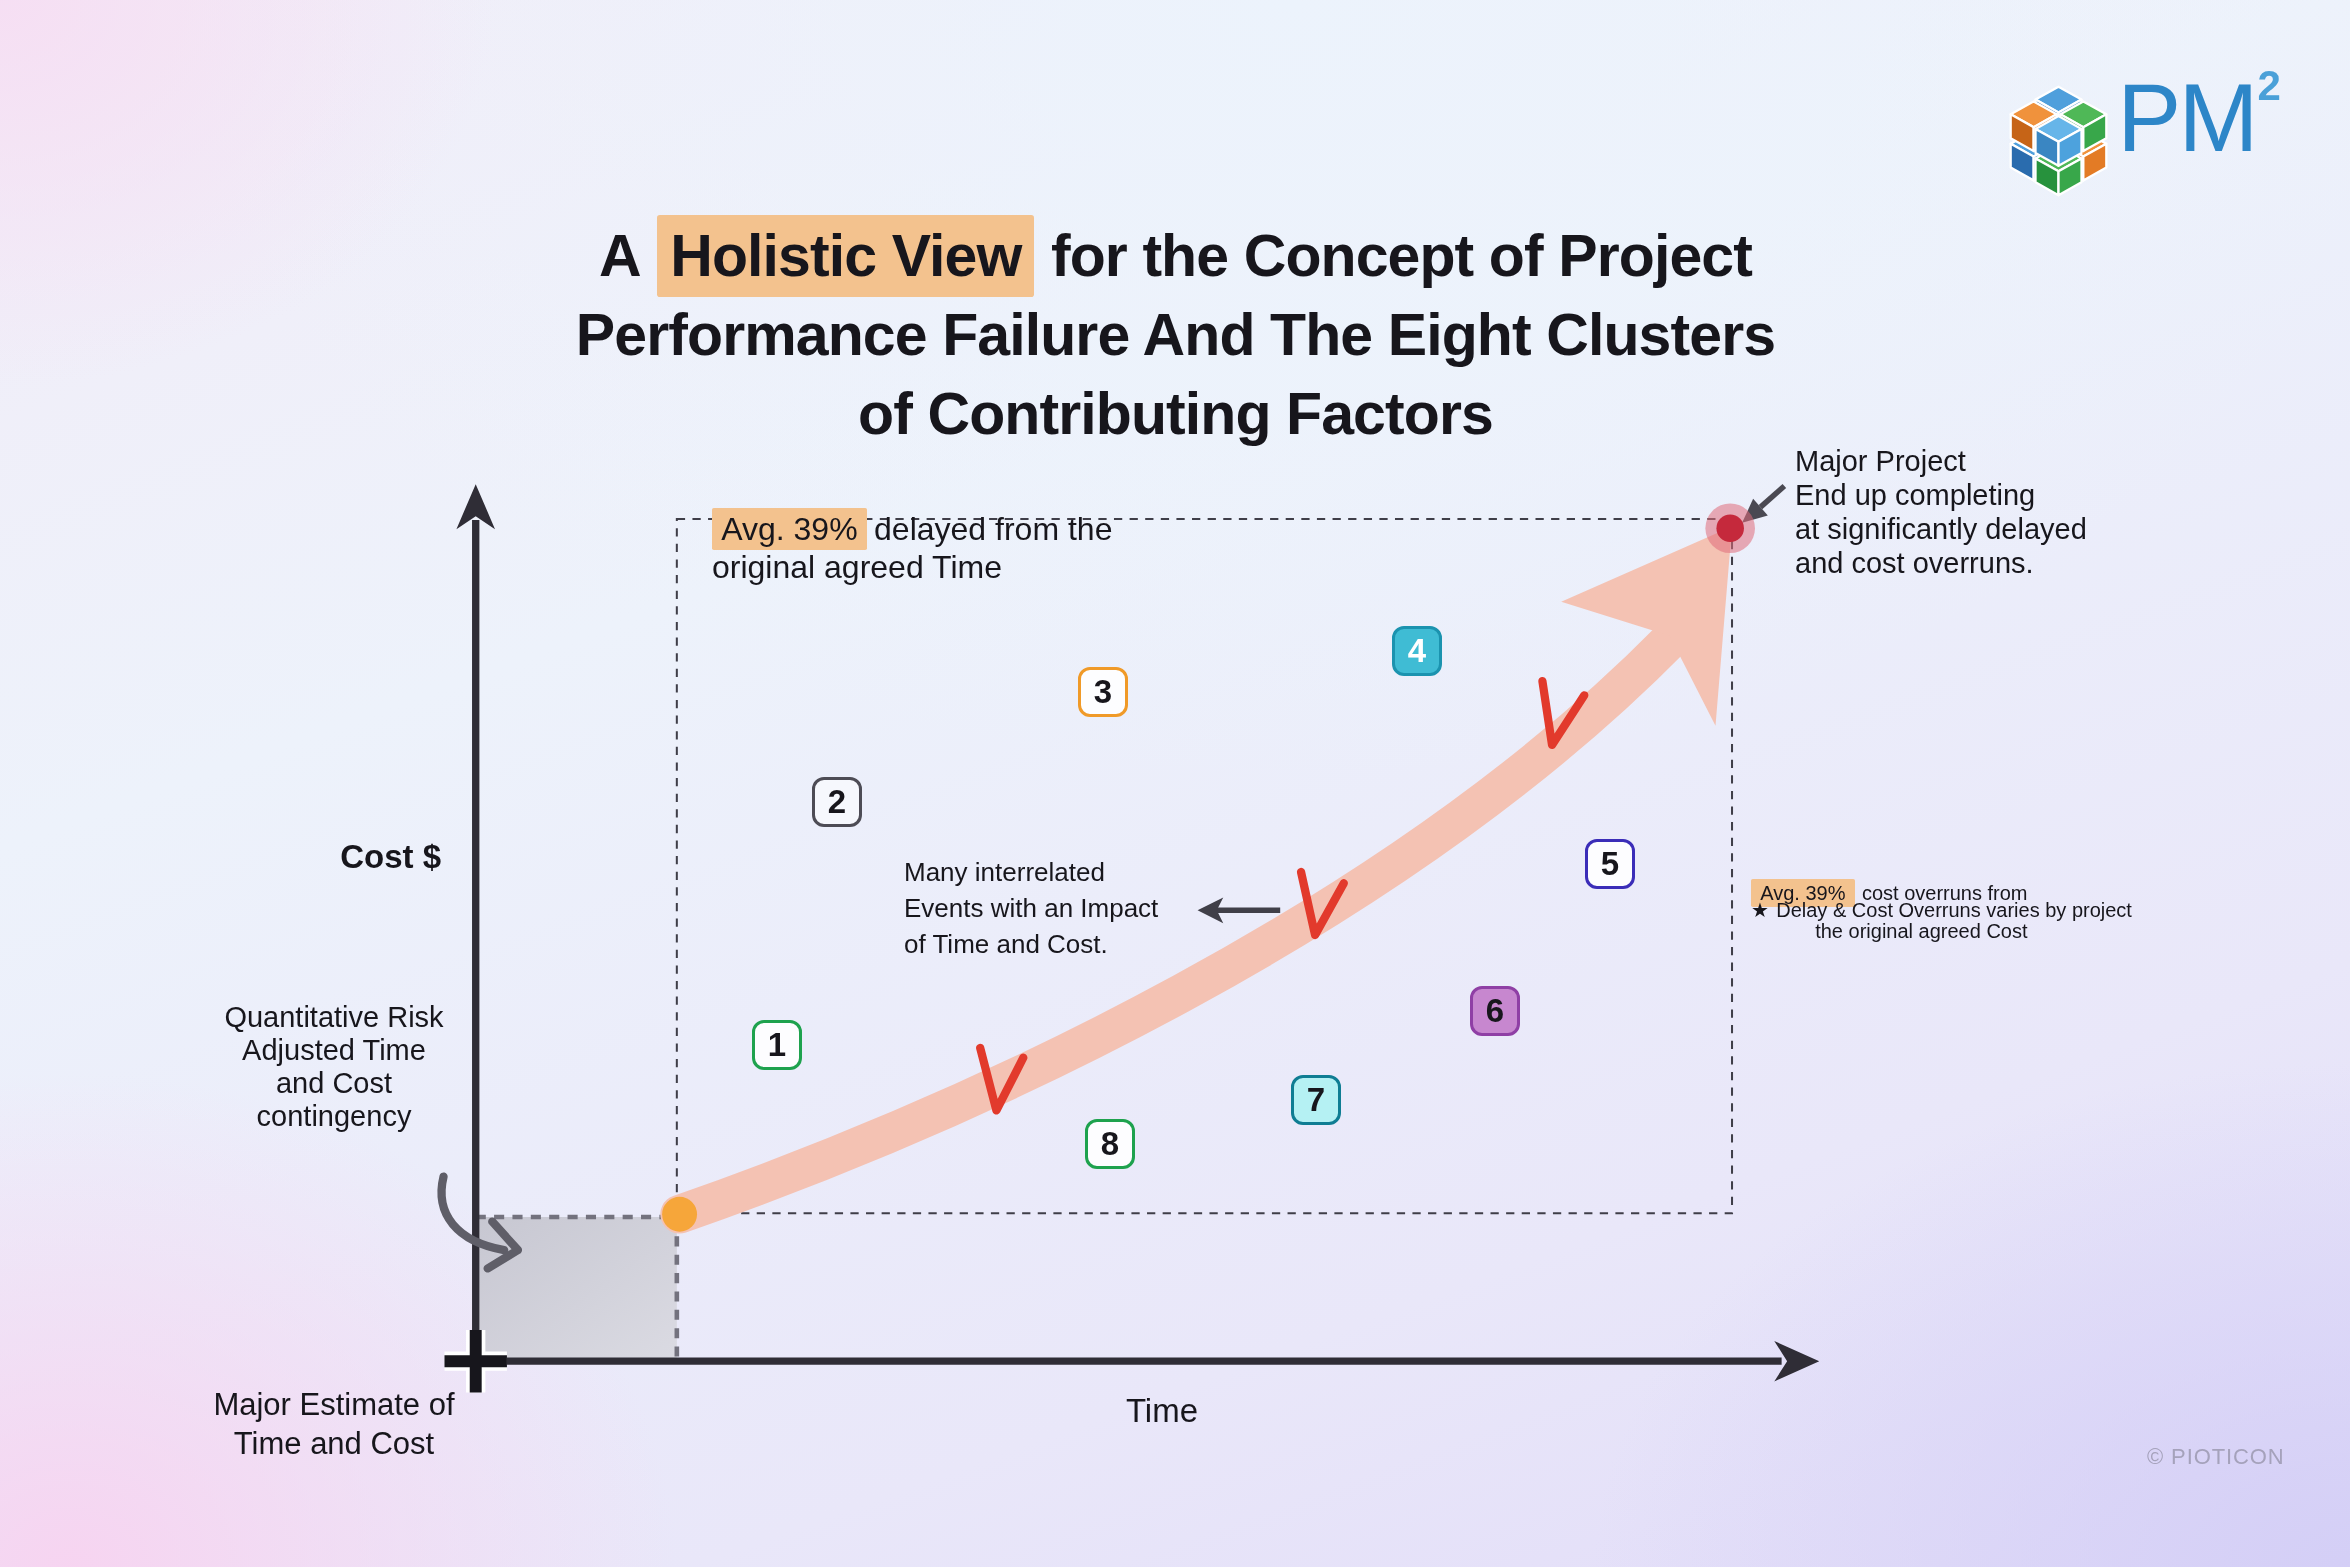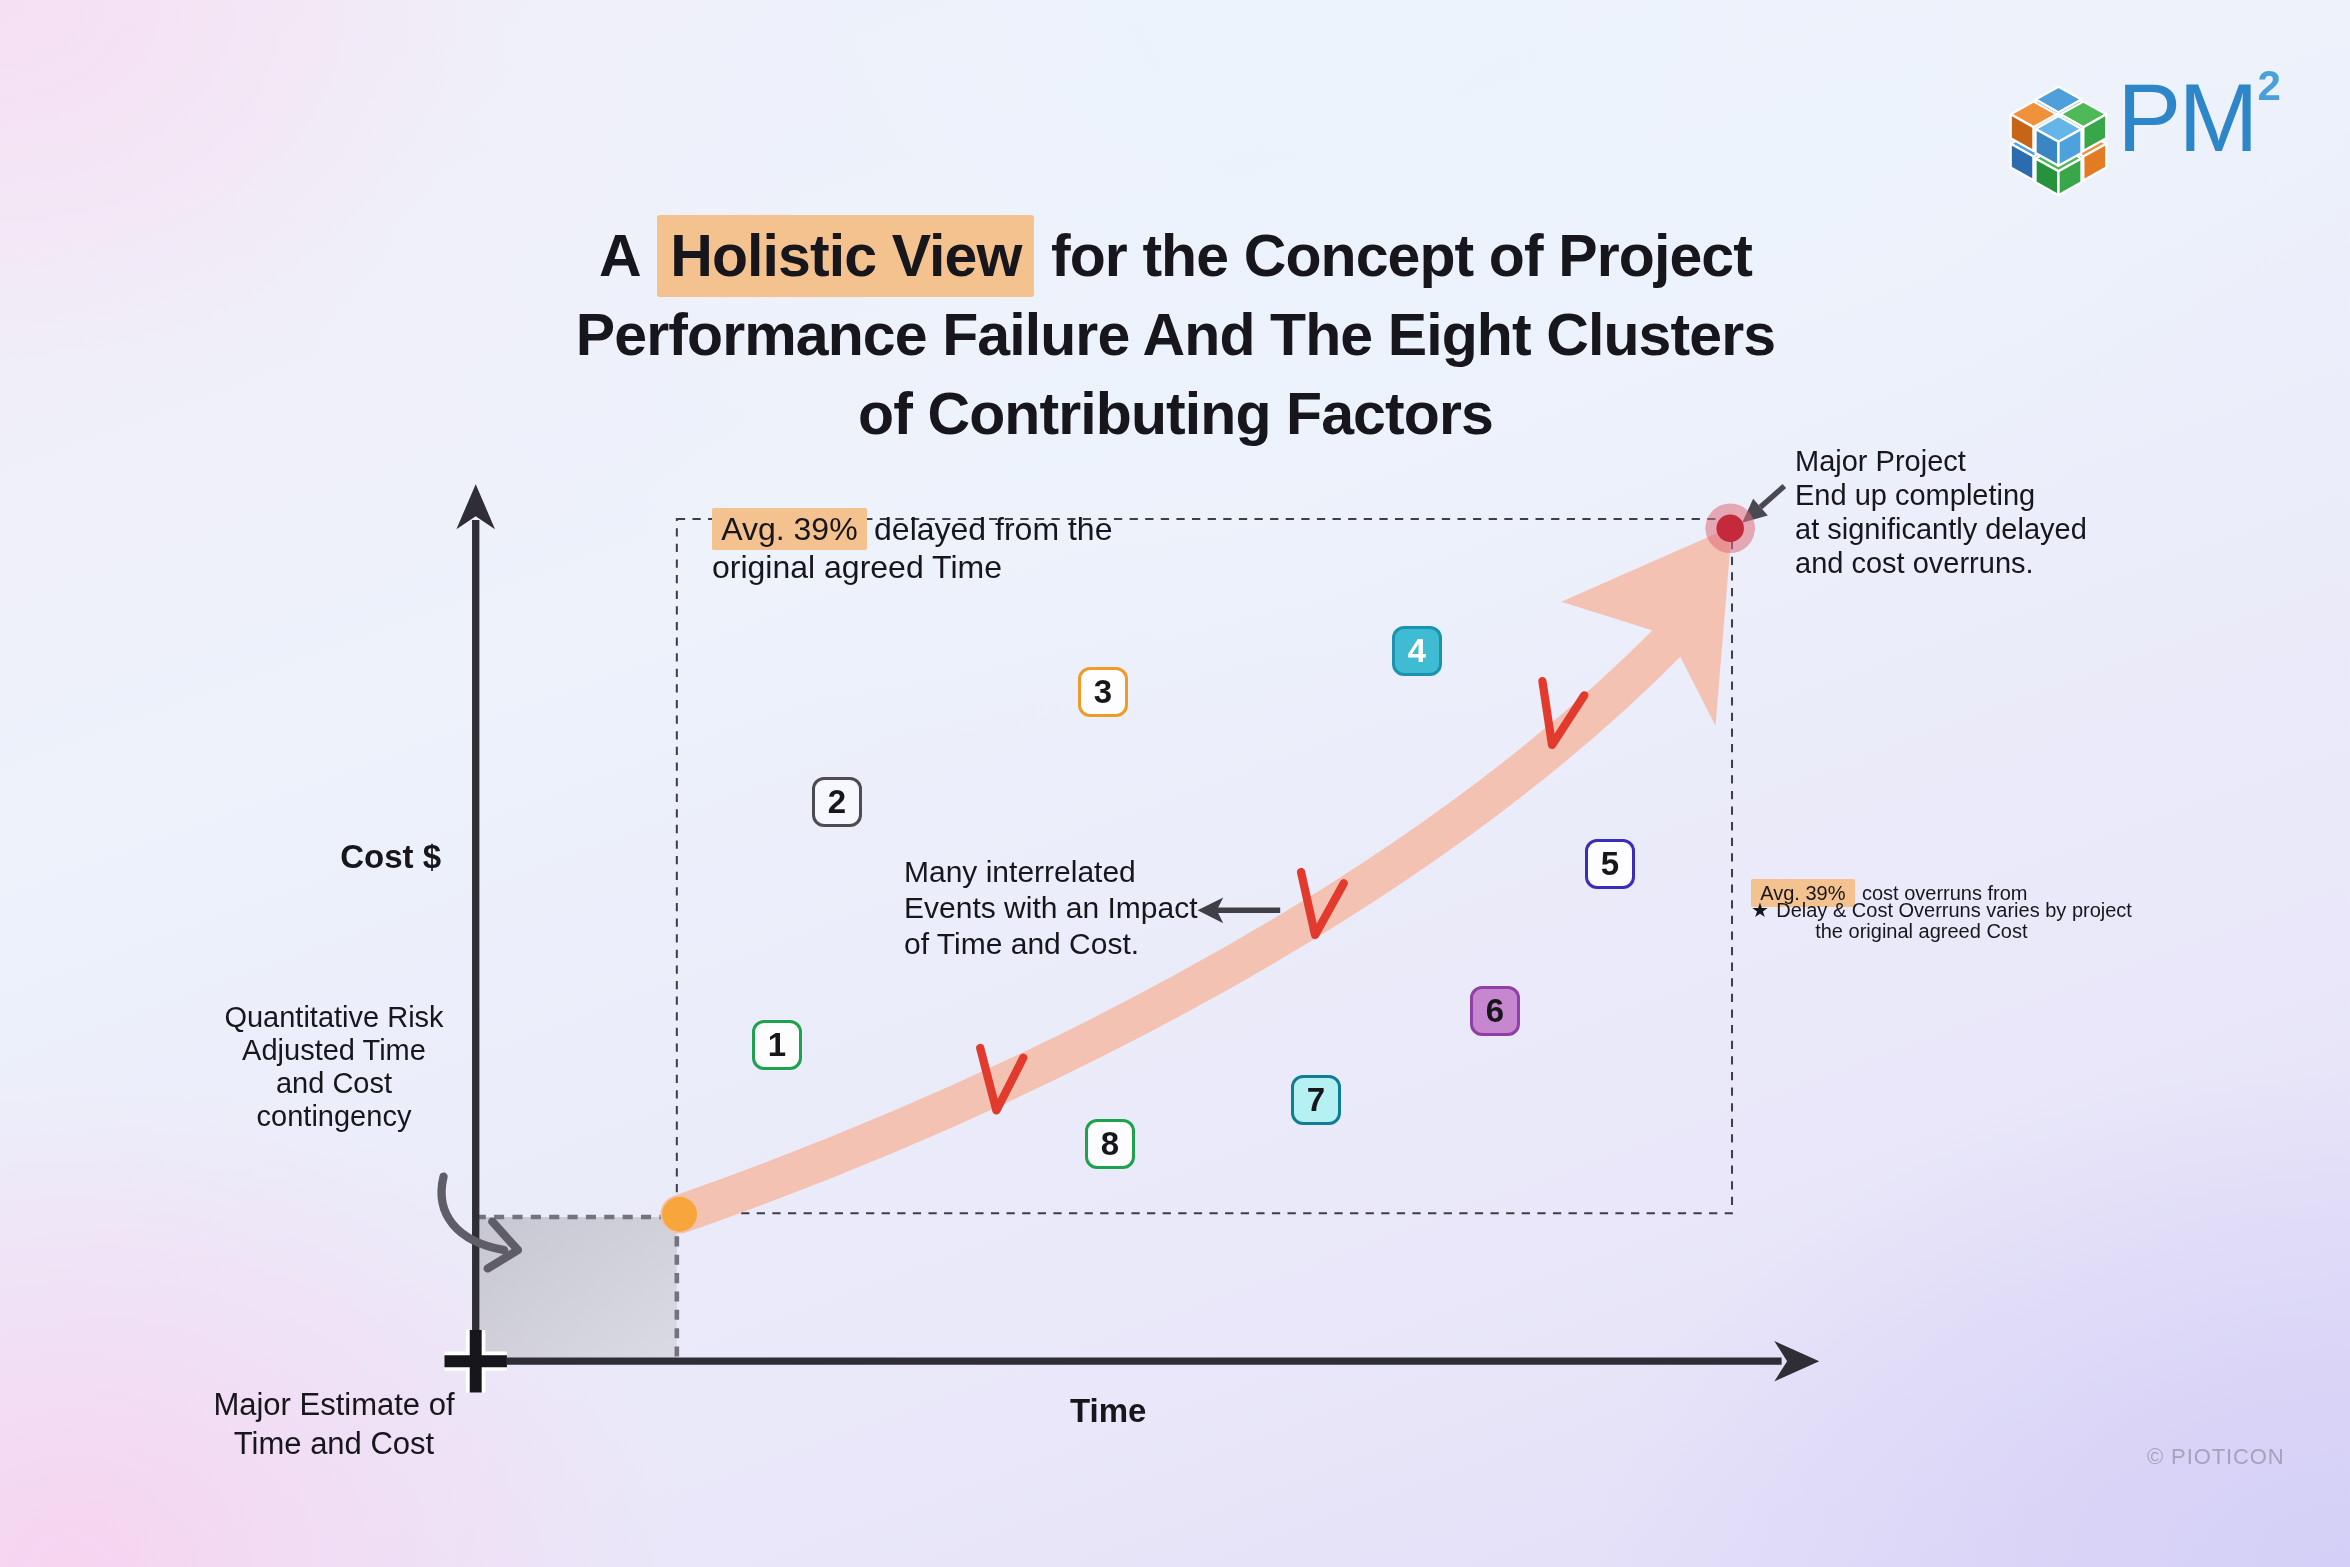--- a/index.html
+++ b/index.html
@@ -28,25 +28,25 @@
   .logo-text{font-size:96px; font-weight:400; color:#2d86c8; line-height:96px; letter-spacing:-2.8px; margin-left:7.3px;}
   .logo-sup{font-size:42px; font-weight:700; color:#4aa0d8; line-height:42px; transform:translateY(-5.5px); margin-left:1.8px;}
   
   .ann{white-space:pre-line;}
   .hl2{background:#f3c28e; padding:2.8px 9.2px; border-radius:1.8px; margin-right:7.3px;margin-top:32px;}
   .avg-time{left:712px; top:472px; font-size:32px; line-height:38px;}
   .major-project{left:1795px; top:444px; font-size:29px; line-height:34px;}
   .avg-cost{left:1751px; top:836px; font-size:20px; line-height:38px;text-align:right;}
   .footnote{left:1751px; top:898px; font-size:20px; font-weight:400;}
   .footnote .star{margin-right:7.3px;}
-  .events{left:904px; top:854px; font-size:30px; line-height:36px;}
+  .events{left:904px; top:854px; font-size:26px; line-height:36px;}
   .quant-risk{left:200px; top:1001px; width:268px; text-align:center; font-size:29px; line-height:33px;}
   .base-estimate{left:200px; top:1385px; width:268px; text-align:center; font-size:31px; line-height:39px;}
   .cost-label{left:303px; top:838px; width:138px; text-align:right; font-size:33px; font-weight:700;}
-  .time-label{left:1070px; top:1392px; width:184px; text-align:left; font-size:33px; font-weight:700;}
+  .time-label{left:1070px; top:1392px; width:184px; text-align:center; font-size:33px; font-weight:400;}
   .watermark{left:2147px; top:1444px; font-size:22px; color:#a5a2bb; letter-spacing:0.9px;}
   
   .cluster-box{
     position:absolute; width:50px; height:50px; box-sizing:border-box;
     border:3.7px solid #1ea24e; border-radius:12px;
     display:flex; align-items:center; justify-content:center;
     font-size:33px; font-weight:600; background:rgba(255,255,255,.88); color:#17161c;
   }
   .b1{left:752px;  top:1020px; border-color:#1ea24e;}
   .b2{left:812px;  top:777px;  border-color:#4d4c55; background:rgba(255,255,255,.55);}

